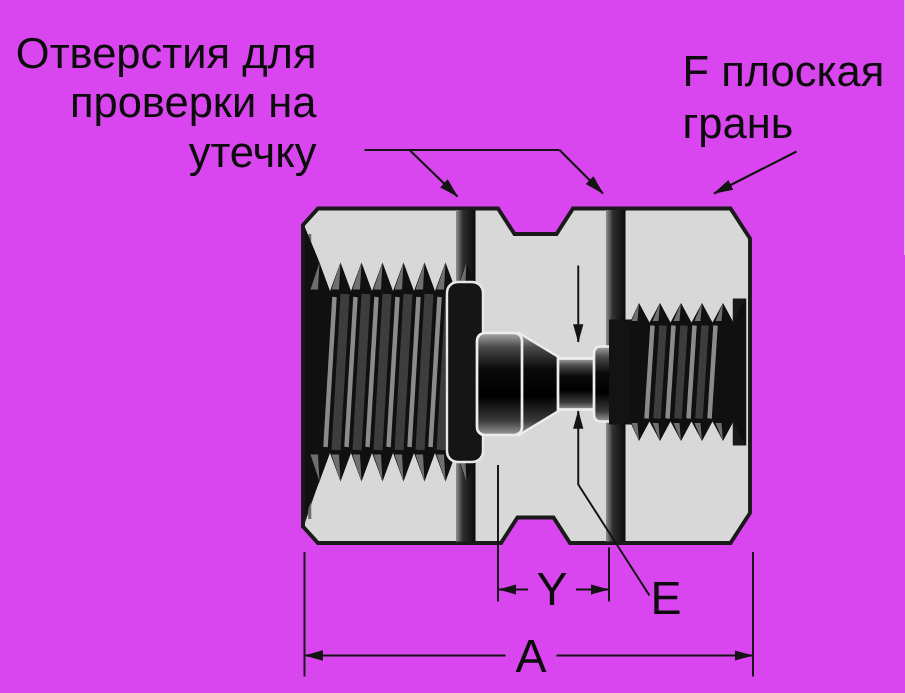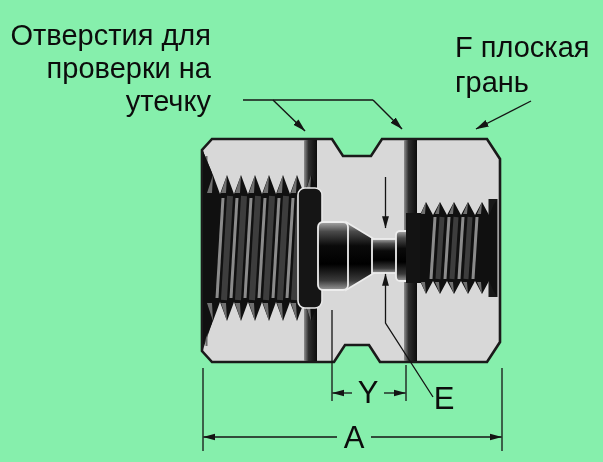--- a/index.html
+++ b/index.html
@@ -1,16 +1,16 @@
 <!DOCTYPE html>
 <html><head>
 <meta charset="utf-8">
 <style>
   html,body{margin:0;padding:0;background:#ffffff;}
-  .stage{position:relative;width:603px;height:462px;background:#86efac;overflow:hidden;
+  .stage{position:relative;width:603px;height:462px;background:#d946ef;overflow:hidden;
          font-family:"Liberation Sans","DejaVu Sans",sans-serif;}
   svg{position:absolute;left:0;top:0;}
   text{fill:#0c0c0c;}
   .callout{font-size:29px;letter-spacing:0px;}
   .dimletter{font-size:31px;}
 </style>
 </head>
 <body>
 
 <div class="stage">

